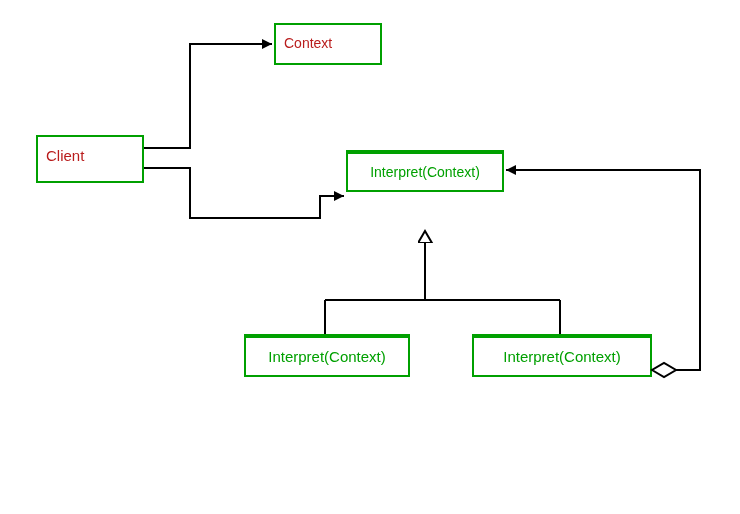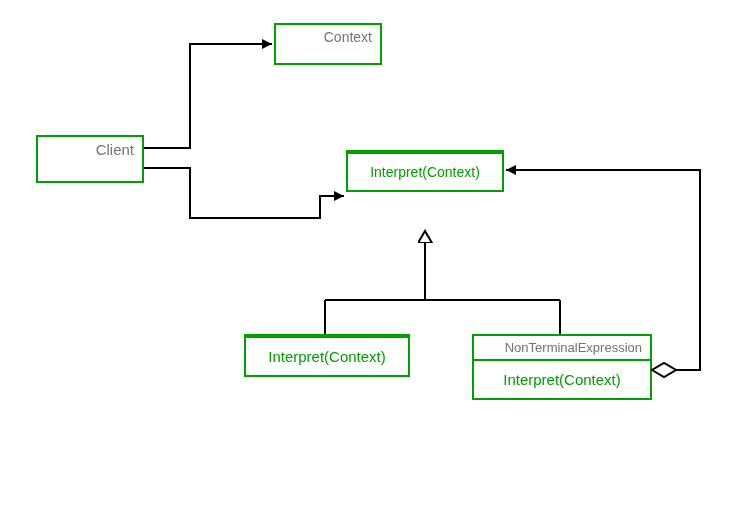--- a/index.html
+++ b/index.html
@@ -18,23 +18,23 @@
     box-sizing: border-box;
   }
   .compartment {
     border-top: 2px solid #00a000;
     text-align: center;
     color: #00a000;
     padding: 10px 8px;
     box-sizing: border-box;
   }
   .title {
-    text-align: right;
-    color: #737373;
-    padding: 4px 8px;
+    text-align: left;
+    color: #b91c1c;
+    padding: 10px 8px;
     box-sizing: border-box;
   }
   .fs15 { font-size: 15px; }
   .fs14 { font-size: 14px; }
   .fs13 { font-size: 13px; }
   svg.connector {
     position: absolute;
     top: 0;
     left: 0;
     width: 740px;
@@ -55,21 +55,20 @@
 
 <div class="box" style="left:346px; top:150px; width:158px;">
   <div class="compartment fs14">Interpret(Context)</div>
 </div>
 
 <div class="box" style="left:244px; top:334px; width:166px;">
   <div class="compartment fs15">Interpret(Context)</div>
 </div>
 
 <div class="box" style="left:472px; top:334px; width:180px;">
-  <div class="title fs13">NonTerminalExpression</div>
   <div class="compartment fs15">Interpret(Context)</div>
 </div>
 
 <svg class="connector">
   <defs>
     <marker id="arrow-solid" markerWidth="12" markerHeight="12" refX="10" refY="5" orient="auto" markerUnits="userSpaceOnUse">
       <path d="M0,0 L10,5 L0,10 Z" fill="#000"></path>
     </marker>
     <marker id="arrow-hollow" markerWidth="16" markerHeight="16" refX="10" refY="7" orient="auto" markerUnits="userSpaceOnUse">
       <path d="M0,0 L12,7 L0,14 Z" fill="#fff" stroke="#000" stroke-width="2"></path>

